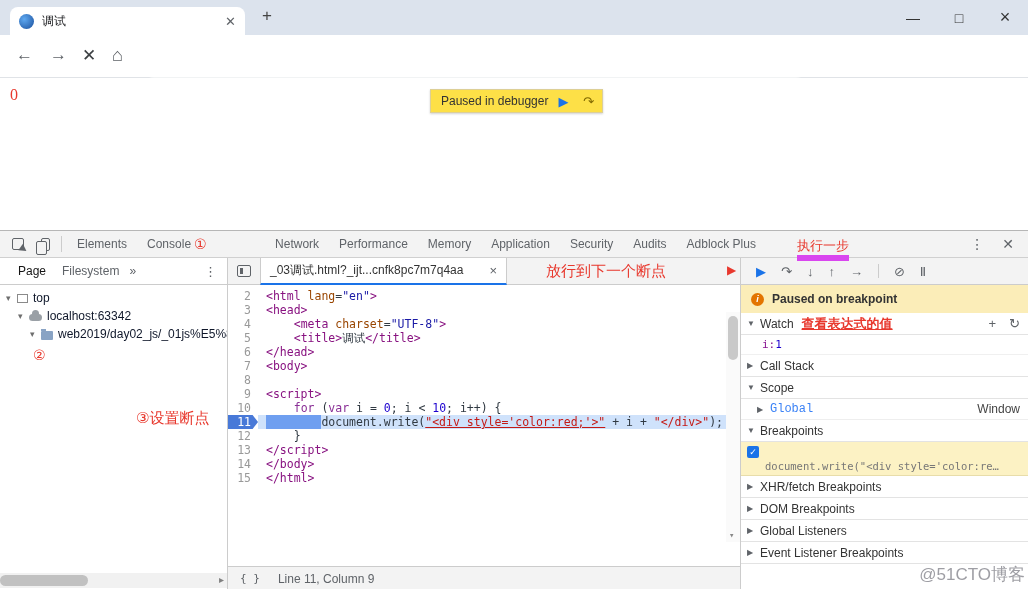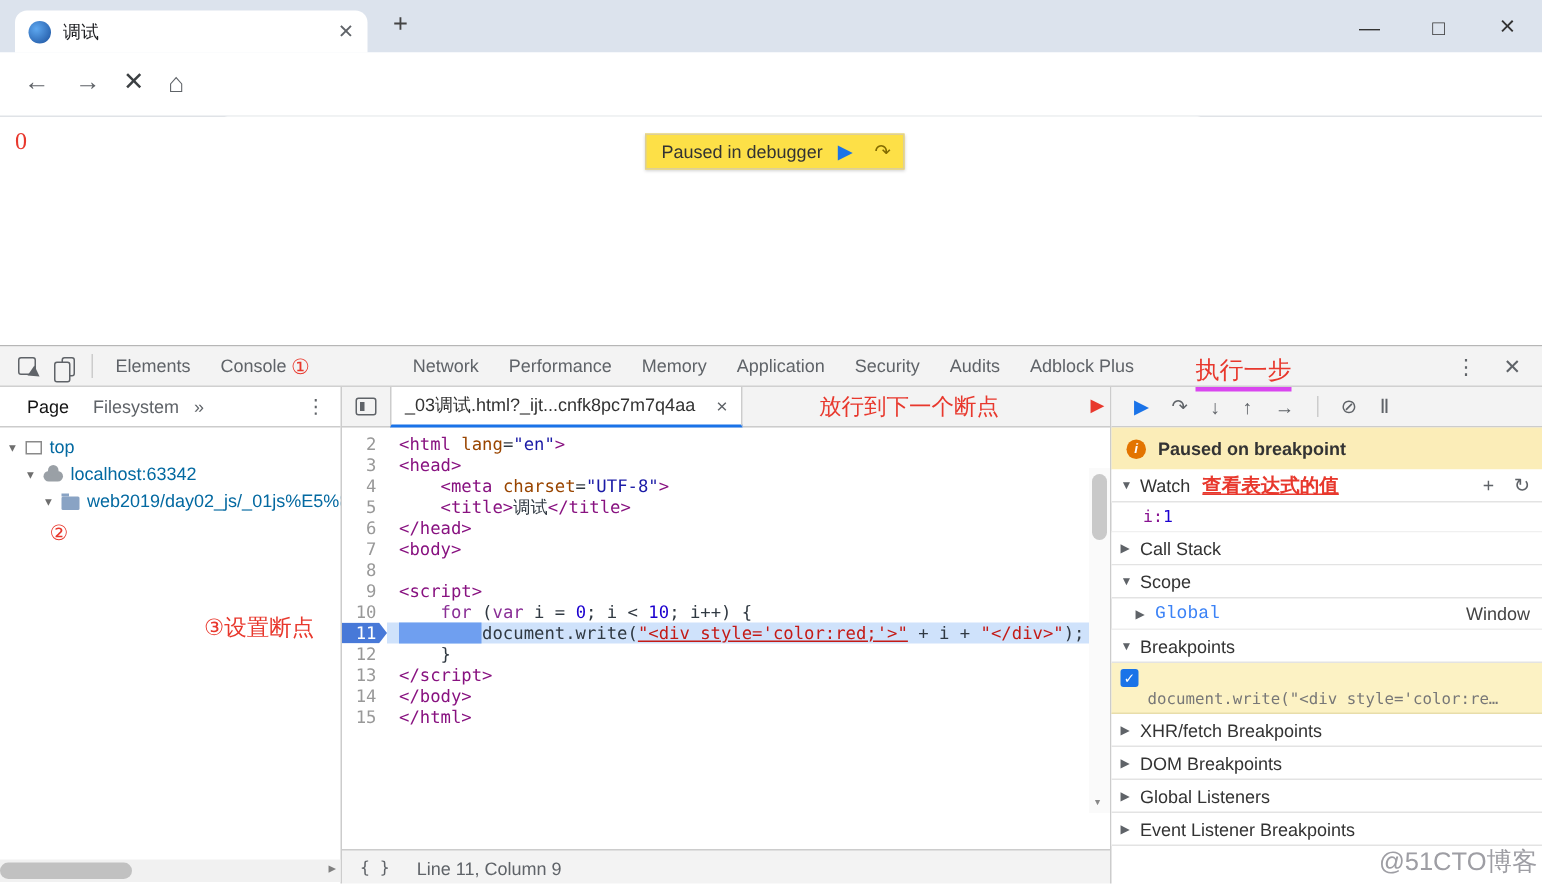--- a/index.html
+++ b/index.html
@@ -72,32 +72,32 @@
   .tree-row{height:18px;display:flex;align-items:center;white-space:nowrap;overflow:hidden;}
   .tree-row.selected{background:#d5d8dc;}
   .expander{color:#6e6e6e;font-size:9px;width:11px;flex:none;}
   .ic{flex:none;margin-right:5px;}
   .ic-frame{width:11px;height:9px;border:1px solid #8a8a8a;background:#fff;}
   .ic-cloud{width:13px;height:7px;background:#9aa0a6;border-radius:6px;position:relative;margin-top:3px;}
   .ic-cloud::before{content:"";position:absolute;left:3px;top:-4px;width:7px;height:7px;border-radius:50%;background:#9aa0a6;}
   .ic-folder{width:12px;height:9px;background:#89a3c4;border-radius:1px;position:relative;margin-top:2px;}
   .ic-folder::before{content:"";position:absolute;left:0;top:-2px;width:5px;height:2px;background:#89a3c4;}
   .ic-file{width:9px;height:11px;background:#fff;border:1px solid #999;}
-  .tree-label{font-size:12px;color:#0369a1;overflow:hidden;}
+  .tree-label{font-size:12px;color:#0f172a;overflow:hidden;}
   .nav-hscroll{position:absolute;left:0;bottom:2px;width:227px;height:15px;background:#f1f1f1;}
   .nav-thumb{position:absolute;left:0;top:2px;width:88px;height:11px;background:#c1c1c1;border-radius:6px;}
   .nav-arrow{position:absolute;right:3px;top:1px;color:#808080;font-size:10px;}
 
   
   .editor-col{position:absolute;left:228px;top:27px;width:512px;height:332px;background:#fff;}
   .file-tabbar{height:27px;background:#f3f3f3;border-bottom:1px solid #ccc;display:flex;align-items:center;}
   .sidebar-toggle{margin:0 9px;width:14px;height:12px;border:1px solid #5f6368;border-radius:2px;position:relative;flex:none;}
   .sidebar-toggle::before{content:"";position:absolute;left:2px;top:2px;bottom:2px;width:3px;background:#5f6368;}
   .file-tab{height:27px;background:#fff;border-left:1px solid #ccc;border-right:1px solid #ccc;
-            border-bottom:2px solid #1a73e8;display:flex;align-items:center;padding:0 9px;gap:14px;}
+            border-bottom:2px solid #1a73e8;display:flex;align-items:center;padding:0 9px;gap:26px;}
   .file-tab-label{font-size:12px;color:#333;white-space:nowrap;}
   .file-tab-close{color:#5f6368;font-size:13px;}
   .code-area{position:absolute;left:0;top:27px;right:0;bottom:24px;overflow:hidden;
              font-family:"DejaVu Sans Mono","Liberation Mono",monospace;font-size:11.5px;}
   .code-lines{position:absolute;left:0;top:4px;right:14px;}
   .code-row{display:flex;height:14px;line-height:14px;}
   .gutter{width:30px;flex:none;text-align:right;padding-right:7px;color:#999;}
   .gutter.bp{background:#4879d8;color:#fff;clip-path:polygon(0 0,82% 0,100% 50%,82% 100%,0 100%);}
   .code-text{white-space:pre;padding-left:8px;flex:1;}
   .code-row.current .code-text{background:#cfe2fb;}
@@ -147,21 +147,21 @@
   .bp-check{width:12px;height:12px;background:#1a73e8;border-radius:2px;color:#fff;font-size:9px;
             display:flex;align-items:center;justify-content:center;flex:none;}
   .bp-file{font-size:11.5px;color:#333;white-space:nowrap;overflow:hidden;}
   .bp-line2{padding-left:18px;font-family:"DejaVu Sans Mono",monospace;font-size:10.5px;color:#777;
             white-space:nowrap;overflow:hidden;}
 
   
   .ann{position:absolute;color:#e8382d;z-index:50;white-space:nowrap;}
   .ann-badge1{left:194px;top:236px;font-size:14px;}
   .ann-badge2{left:33px;top:347px;font-size:14px;}
-  .ann-step{left:797px;top:237px;font-size:16px;border-bottom:3px solid #d946ef;}
+  .ann-step{left:797px;top:237px;font-size:13px;border-bottom:6px solid #d946ef;}
   .ann-resume{left:546px;top:262px;font-size:15px;}
   .ann-resume-arrow{left:727px;top:263px;font-size:12px;}
   .ann-bp{left:136px;top:409px;font-size:15px;}
   .watermark{position:absolute;right:3px;bottom:3px;font-size:17px;color:#9e9ea4;z-index:60;}
 </style>
 </head>
 <body>
 
 <div class="tabstrip">
   <div class="tab">

